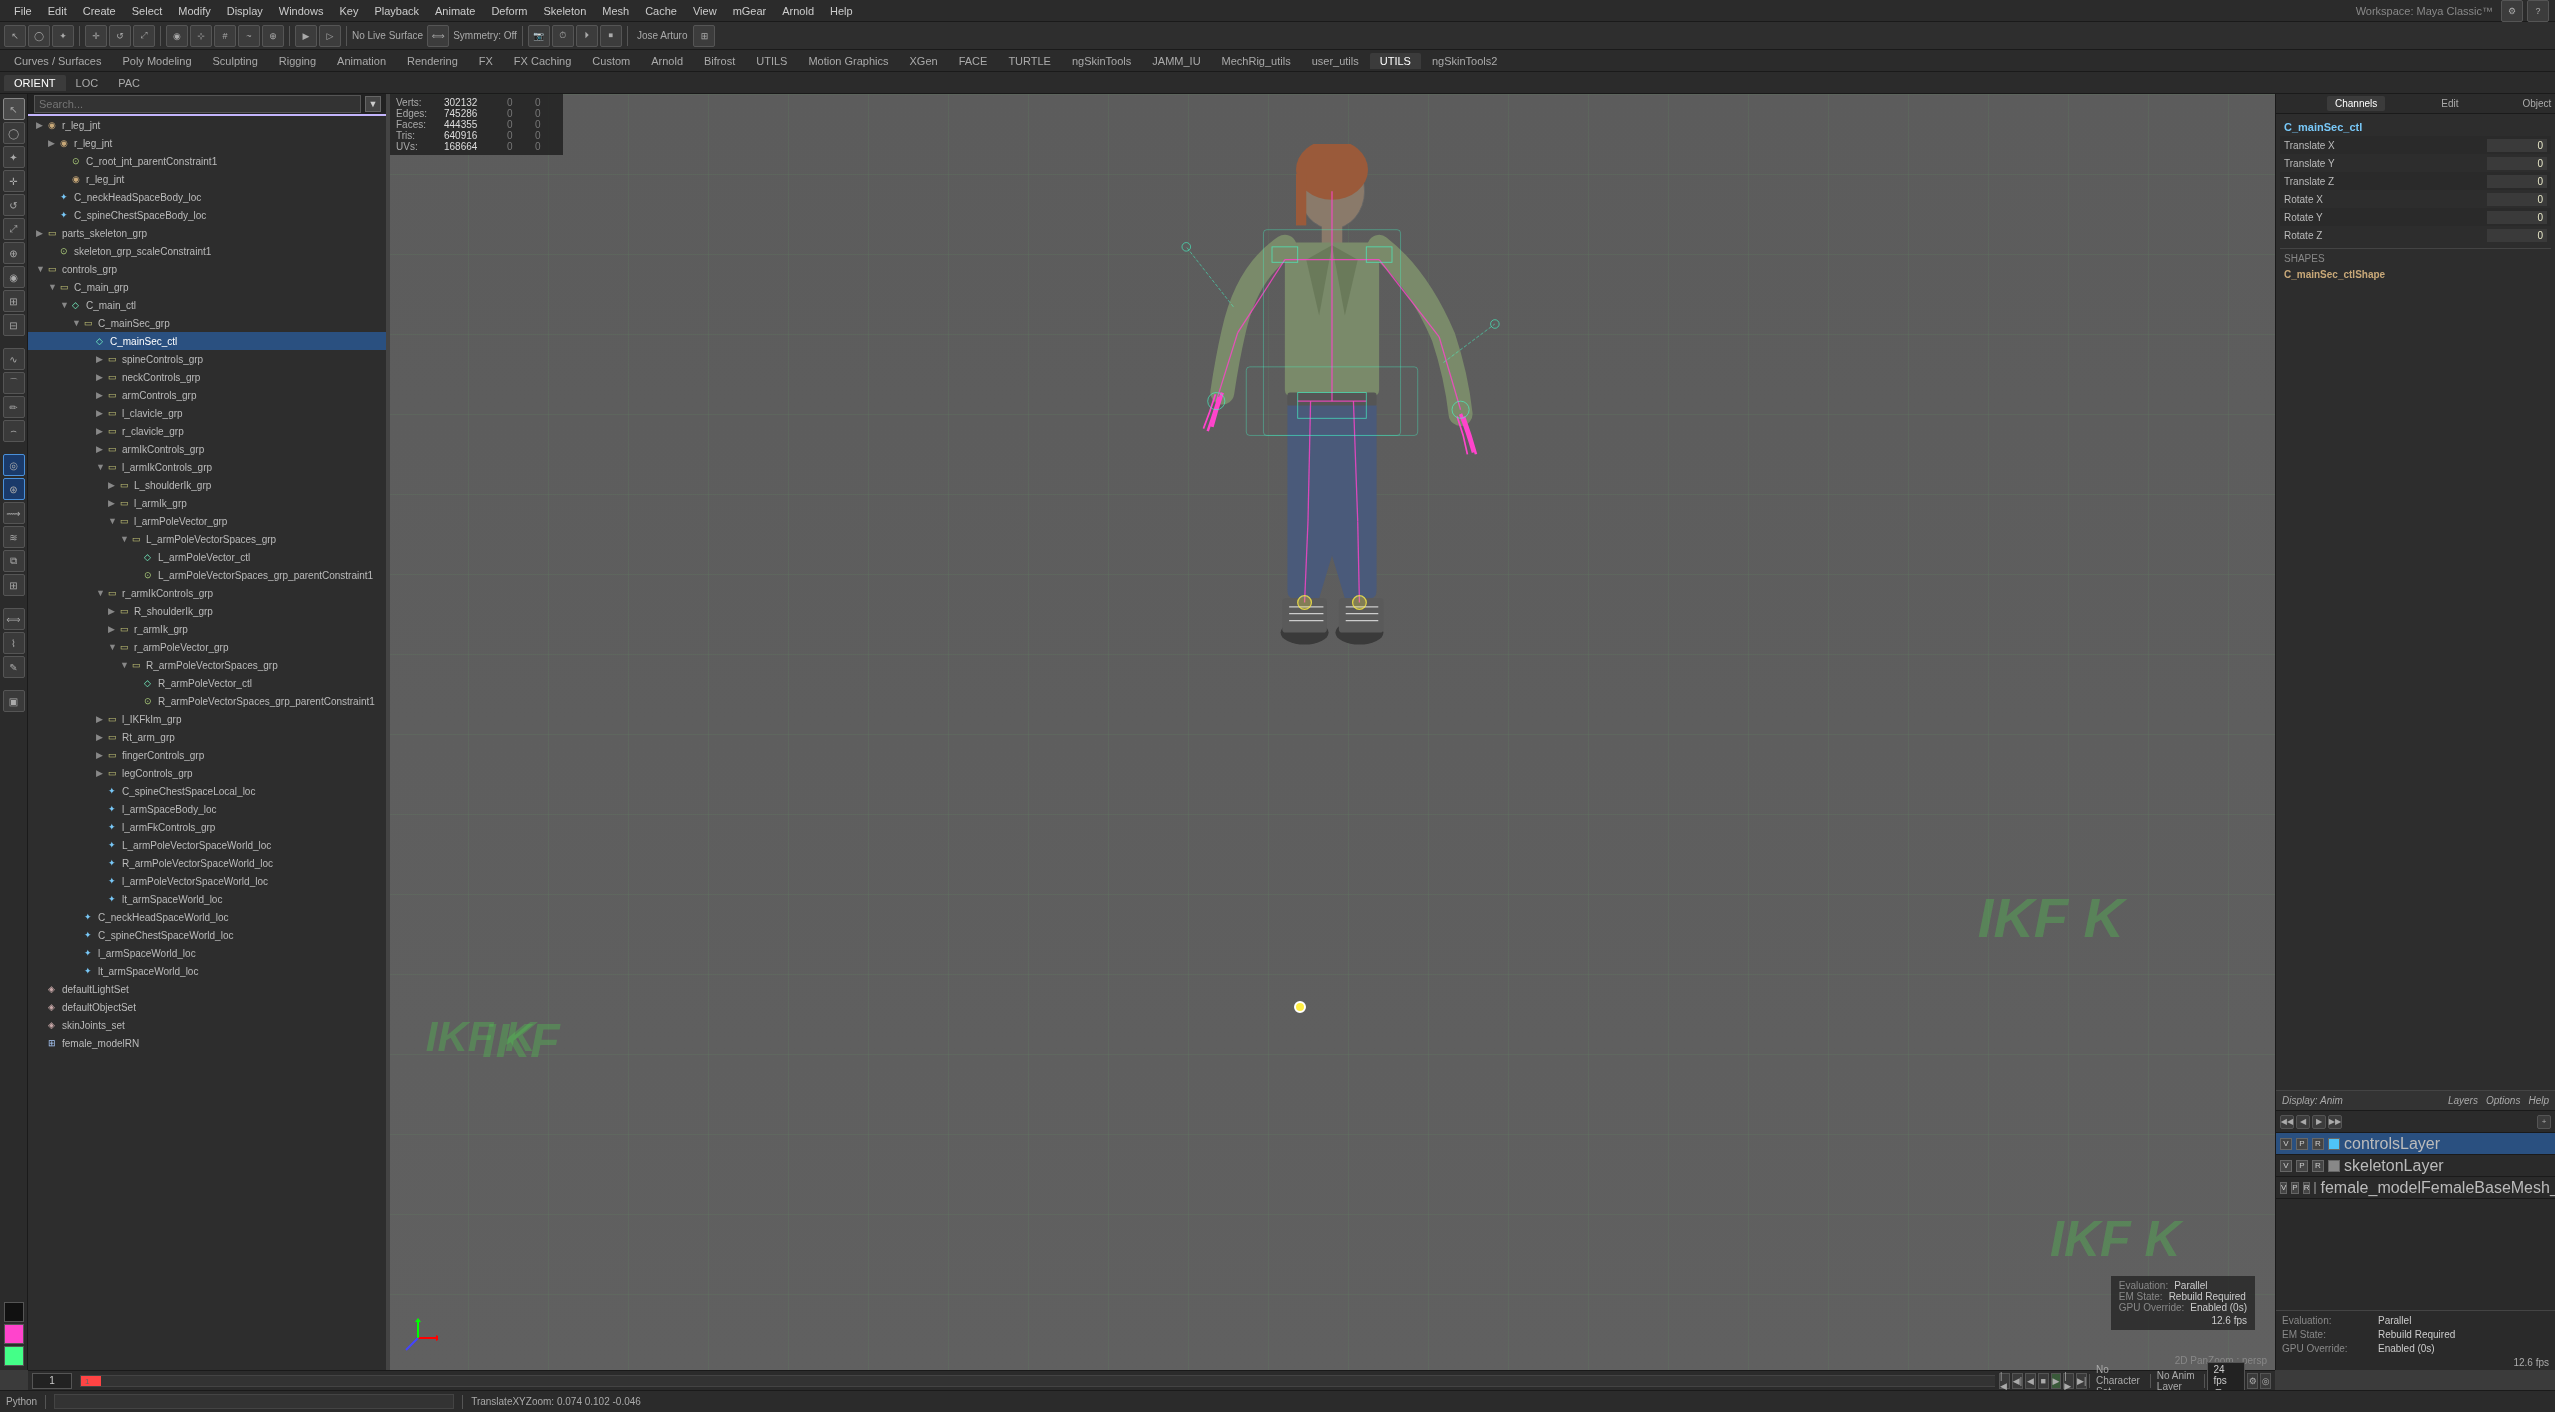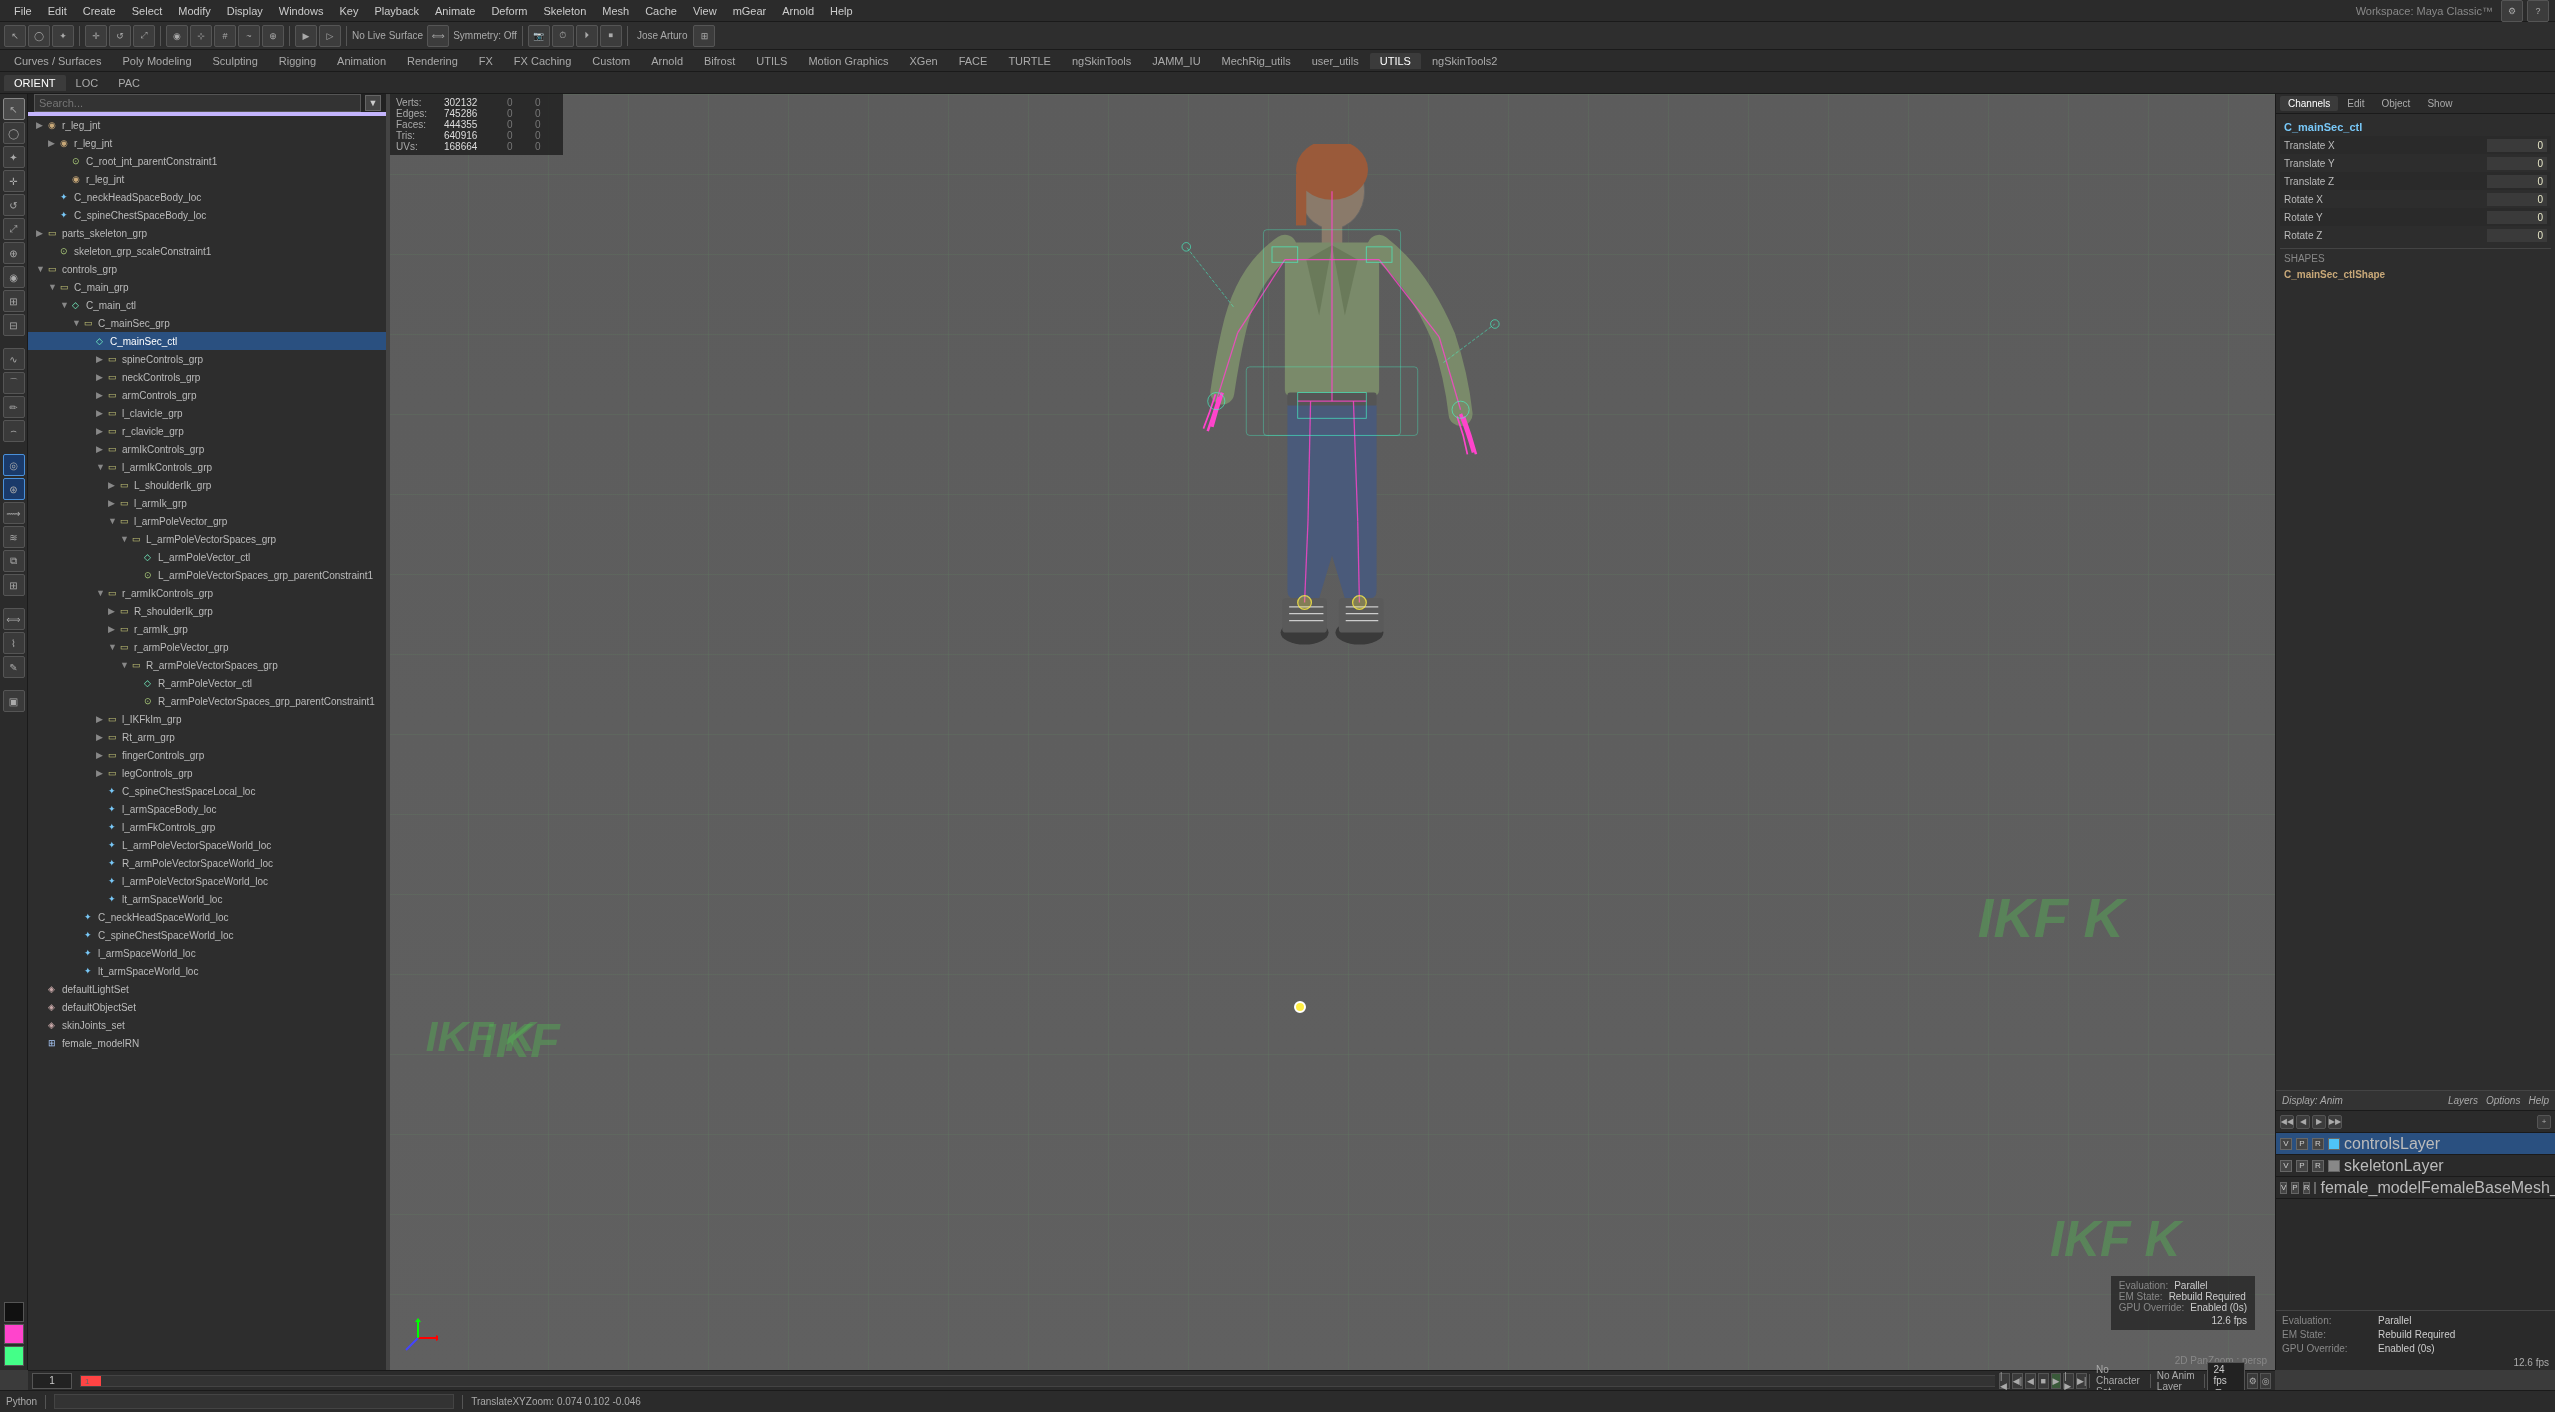--- a/index.html
+++ b/index.html
@@ -157,21 +157,21 @@
       font-size: 11px;
       color: #aaa;
       cursor: pointer;
     }
     #outliner-search {
       height: 22px;
       background: #222;
       padding: 2px 6px;
       display: flex;
       align-items: center;
-      border-bottom: 4px solid #c4b5fd;
+      border-bottom: 2px solid #c4b5fd;
     }
     #outliner-search input {
       background: #333;
       border: 1px solid #555;
       color: #ccc;
       font-size: 11px;
       padding: 2px 4px;
       width: 100%;
       outline: none;
     }
@@ -307,20 +307,21 @@
       border-bottom: 1px solid #1a1a1a;
       gap: 1px;
       padding: 0 4px;
     }
     .rp-tab {
       font-size: 10px;
       color: #aaa;
       padding: 2px 8px;
       cursor: pointer;
       border-radius: 2px;
+      margin-left: 47px;
     }
     .rp-tab.active { background: #3b3b3b; color: #fff; }
 
     #channel-box {
       flex: 1;
       overflow-y: auto;
       padding: 4px;
     }
     .cb-node-name {
       font-size: 11px;

